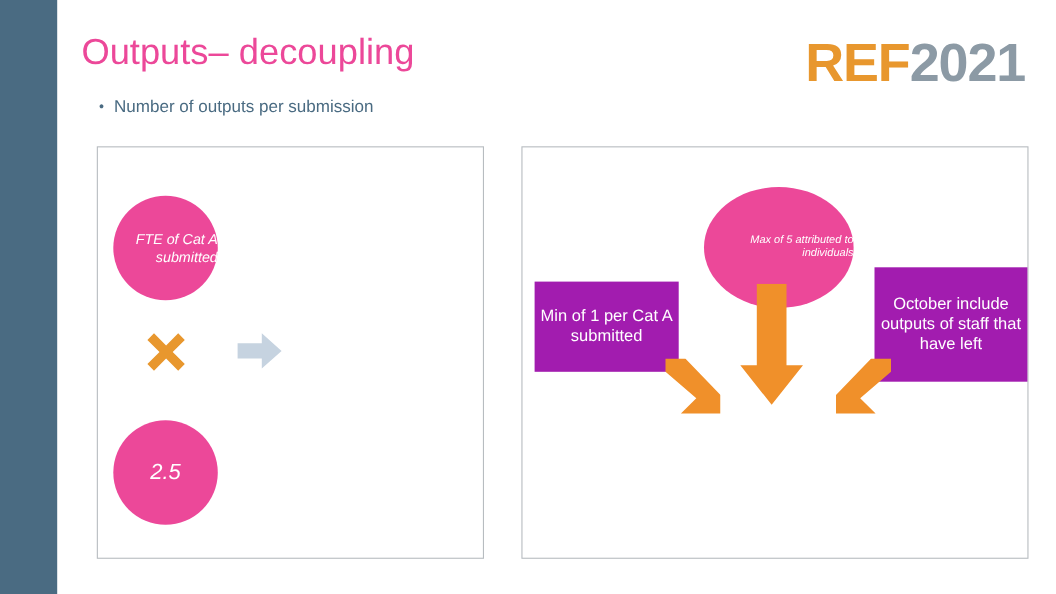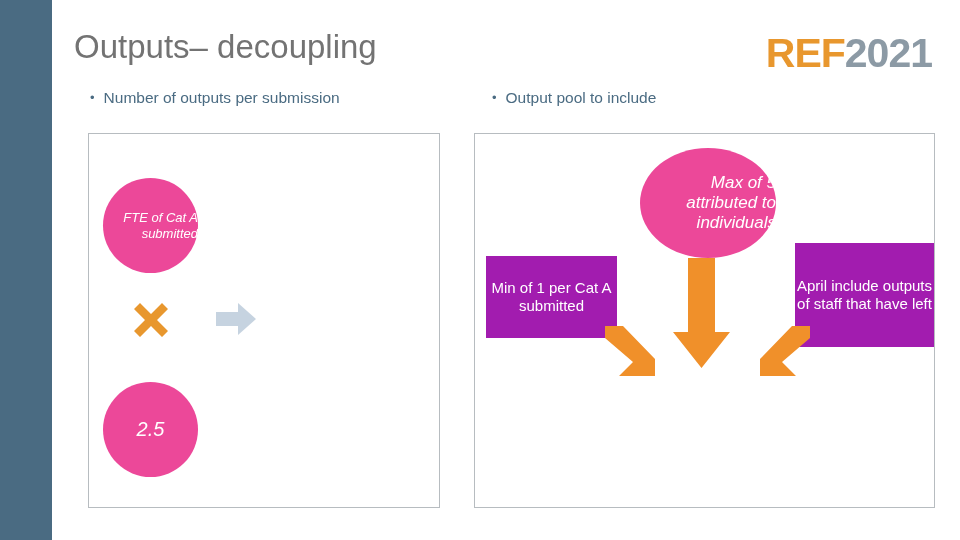--- a/index.html
+++ b/index.html
@@ -27,31 +27,31 @@
     width: 52px;
     height: 540px;
     background: #4a6b82;
   }
   
   .slide-title {
     position: absolute;
     left: 74px;
     top: 28px;
     font-size: 33px;
-    color: #737373;
+    color: #ec4899;
     font-weight: normal;
     letter-spacing: 0px;
     white-space: nowrap;
   }
   
   .ref-logo {
     position: absolute;
     right: 28px;
     top: 30px;
-    font-size: 41px;
+    font-size: 49px;
     font-weight: bold;
     letter-spacing: -1px;
     white-space: nowrap;
   }
   .ref-logo .ref {
     color: #e8972e;
   }
   .ref-logo .year {
     color: #8c9aa5;
   }
@@ -126,22 +126,22 @@
   }
   .arrow-right-blue {
     position: absolute;
     left: 214px; top: 297px;
     width: 44px; height: 44px;
     color: #c6d3e0;
   }
 
   
   .c-max5 {
-    left: 640px; top: 148px; width: 136px; height: 110px;
-    font-size: 17px;
+    left: 640px; top: 170px; width: 136px; height: 110px;
+    font-size: 10px;
     border-radius: 50%;
   }
   .r-min1 {
     left: 486px; top: 256px; width: 131px; height: 82px;
     font-size: 15px;
   }
   .r-mayinclude {
     left: 795px; top: 243px; width: 139px; height: 104px;
     font-size: 15px;
   }
@@ -175,23 +175,20 @@
   <div class="slide-title">Outputs– decoupling</div>
 
   <div class="ref-logo">
     <span class="ref">REF</span><span class="year">2021</span>
   </div>
 
   <div class="bullet bullet-left">
     <span class="dot">•</span><span>Number of outputs per submission</span>
   </div>
 
-  <div class="bullet bullet-right">
-    <span class="dot">•</span><span>Output pool to include</span>
-  </div>
 
   <div class="panel panel-left"></div>
 
   <div class="circle c-fte">FTE of Cat A submitted</div>
 
   <div class="times-icon">
     <svg width="50" height="50" viewBox="0 0 50 50">
       <path d="M8 14 L14 8 L25 19 L36 8 L42 14 L31 25 L42 36 L36 42 L25 31 L14 42 L8 36 L19 25 Z" fill="currentColor"></path>
     </svg>
   </div>
@@ -204,21 +201,21 @@
 
   <div class="circle c-25">2.5</div>
 
 
   <div class="panel panel-right"></div>
 
   <div class="circle c-max5">Max of 5 attributed to individuals</div>
 
   <div class="rect r-min1">Min of 1 per Cat A submitted</div>
 
-  <div class="rect r-mayinclude">April include outputs of staff that have left</div>
+  <div class="rect r-mayinclude">October include outputs of staff that have left</div>
 
   <div class="arrow-down-orange">
     <svg width="63" height="113" viewBox="0 0 63 113">
       <path d="M18 0 L45 0 L45 74 L60 74 L31.5 110 L3 74 L18 74 Z" fill="currentColor"></path>
     </svg>
   </div>
 
   <div class="arrow-diag-left">
     <svg width="54" height="52" viewBox="0 0 54 52">
       <path d="M4 0 L22 0 L54 33 L54 16 L54 50 L18 50 L32 36 L4 12 Z" fill="currentColor"></path>

